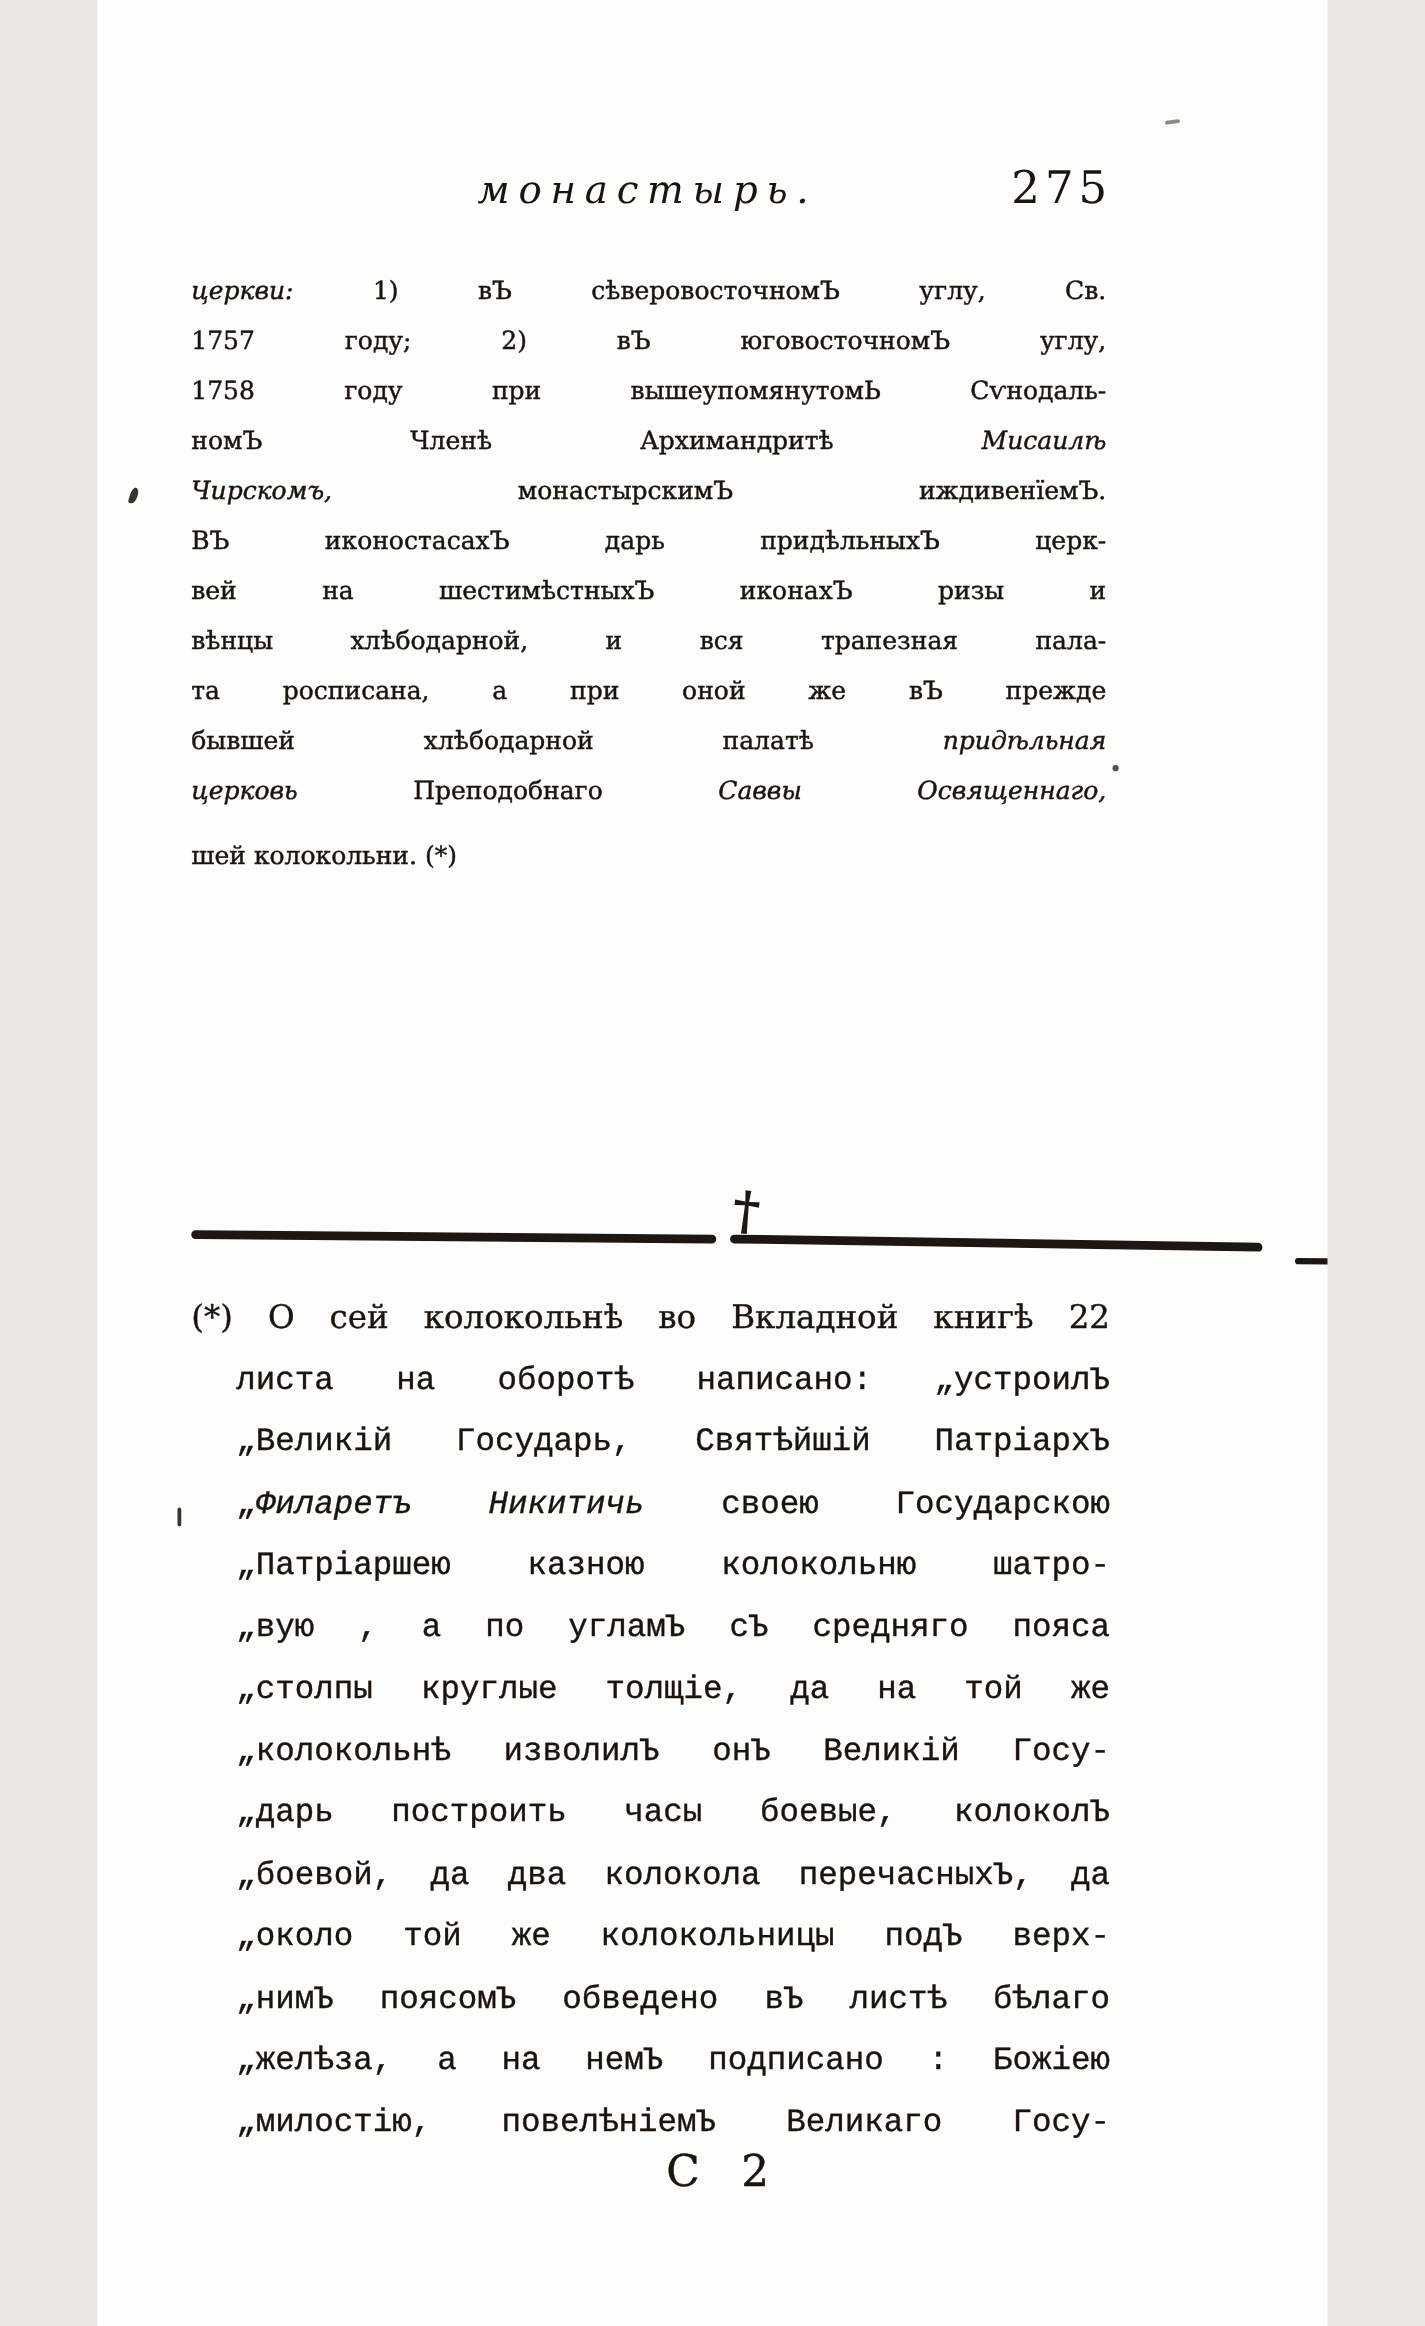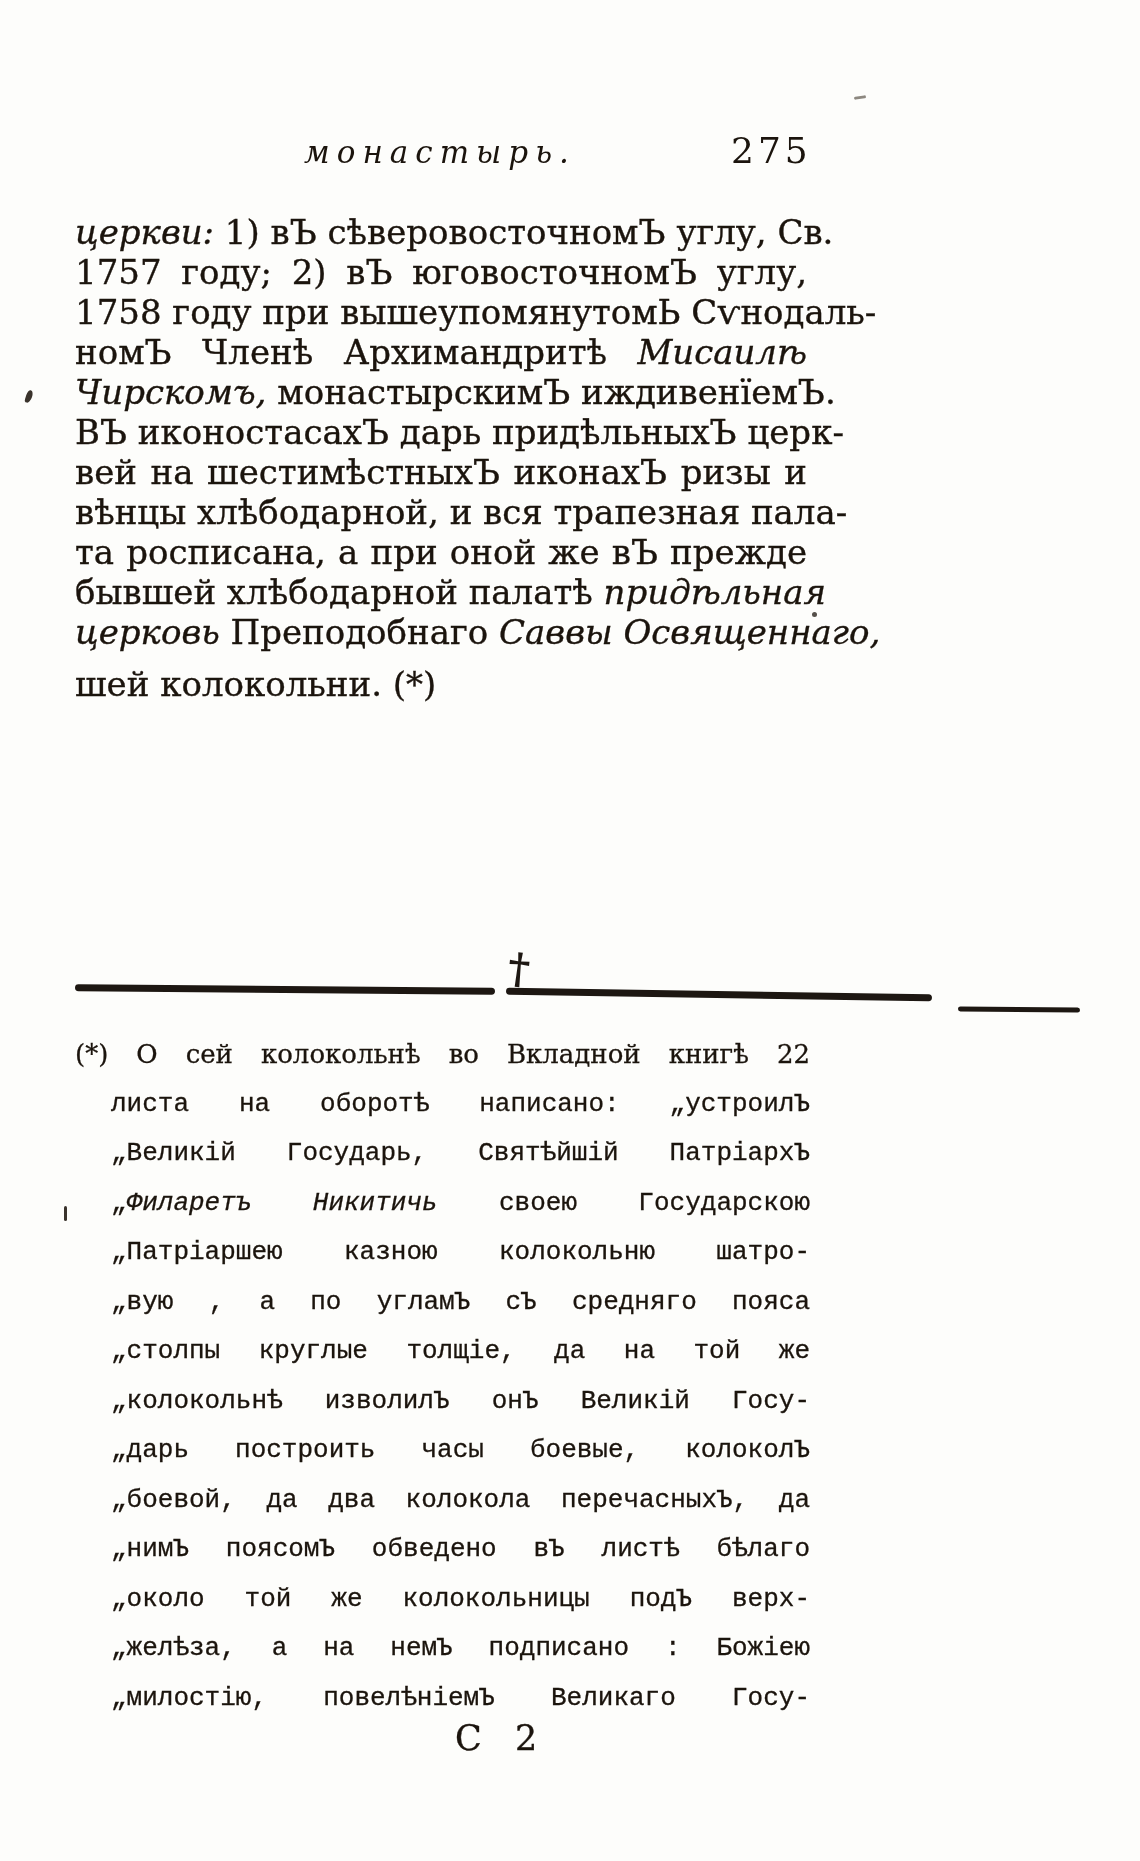--- a/index.html
+++ b/index.html
@@ -1,30 +1,30 @@
 <!DOCTYPE html>
 <html><head>
 <meta charset="utf-8">
 <style>
   html,body{margin:0;padding:0;background:#e9e7e2;}
   .page{
-    position:relative;width:1140px;height:1861px;margin:0 auto;
+    position:relative;width:984px;height:1861px;margin:0 auto;
     background:#fdfdfb;color:#1b140d;overflow:hidden;
     font-family:"DejaVu Serif","Liberation Serif",serif;
   }
   .running-title{
     position:absolute;top:134px;left:205px;width:470px;text-align:center;
     font-style:italic;font-size:31px;letter-spacing:7px;white-space:nowrap;
   }
   .page-number{
     position:absolute;top:130px;left:731px;font-size:36px;letter-spacing:4px;
   }
   .main-text{position:absolute;top:212px;left:75px;width:732px;}
   .main-text .line{
-    font-size:34px;line-height:40px;height:40px;white-space:nowrap;
+    font-size:20px;line-height:40px;height:40px;white-space:nowrap;
     text-align:justify;text-align-last:justify;
     -webkit-text-stroke:0.35px #1b140d;
   }
   .footnote{position:absolute;top:1030px;left:75px;width:735px;}
   .footnote .line{
     font-size:26px;line-height:49.5px;height:49.5px;white-space:nowrap;
     text-align:justify;text-align-last:justify;box-sizing:border-box;
     -webkit-text-stroke:0.3px #1b140d;
   }
   .line.ind{padding-left:36px;font-family:Liberation Mono, monospace;}
@@ -81,22 +81,22 @@
       <div class="line"><span>(*) О сей колокольнѣ во Вкладной книгѣ 22</span></div>
       <div class="line ind"><span>листа на оборотѣ написано: „устроилЪ</span></div>
       <div class="line ind"><span>„Великій Государь, Святѣйшій ПатріархЪ</span></div>
       <div class="line ind"><span>„</span><span class="it">Филаретъ Никитичь</span><span> своею Государскою</span></div>
       <div class="line ind"><span>„Патріаршею казною колокольню шатро-</span></div>
       <div class="line ind"><span>„вую , а по угламЪ сЪ средняго пояса</span></div>
       <div class="line ind"><span>„столпы круглые толщіе, да на той же</span></div>
       <div class="line ind"><span>„колокольнѣ изволилЪ онЪ Великій Госу-</span></div>
       <div class="line ind"><span>„дарь построить часы боевые, колоколЪ</span></div>
       <div class="line ind"><span>„боевой, да два колокола перечасныхЪ, да</span></div>
+      <div class="line ind"><span>„около той же колокольницы подЪ верх-</span></div>
       <div class="line ind"><span>„нимЪ поясомЪ обведено вЪ листѣ бѣлаго</span></div>
-      <div class="line ind"><span>„около той же колокольницы подЪ верх-</span></div>
       <div class="line ind"><span>„желѣза, а на немЪ подписано : Божіею</span></div>
       <div class="line ind"><span>„милостію, повелѣніемЪ Великаго Госу-</span></div>
     </div>
 
   <div class="signature">С 2</div>
 
   <div class="speck speck-comma"></div>
   <div class="speck speck-tick"></div>
   <div class="speck speck-dash"></div>
   <div class="speck speck-dot"></div>

